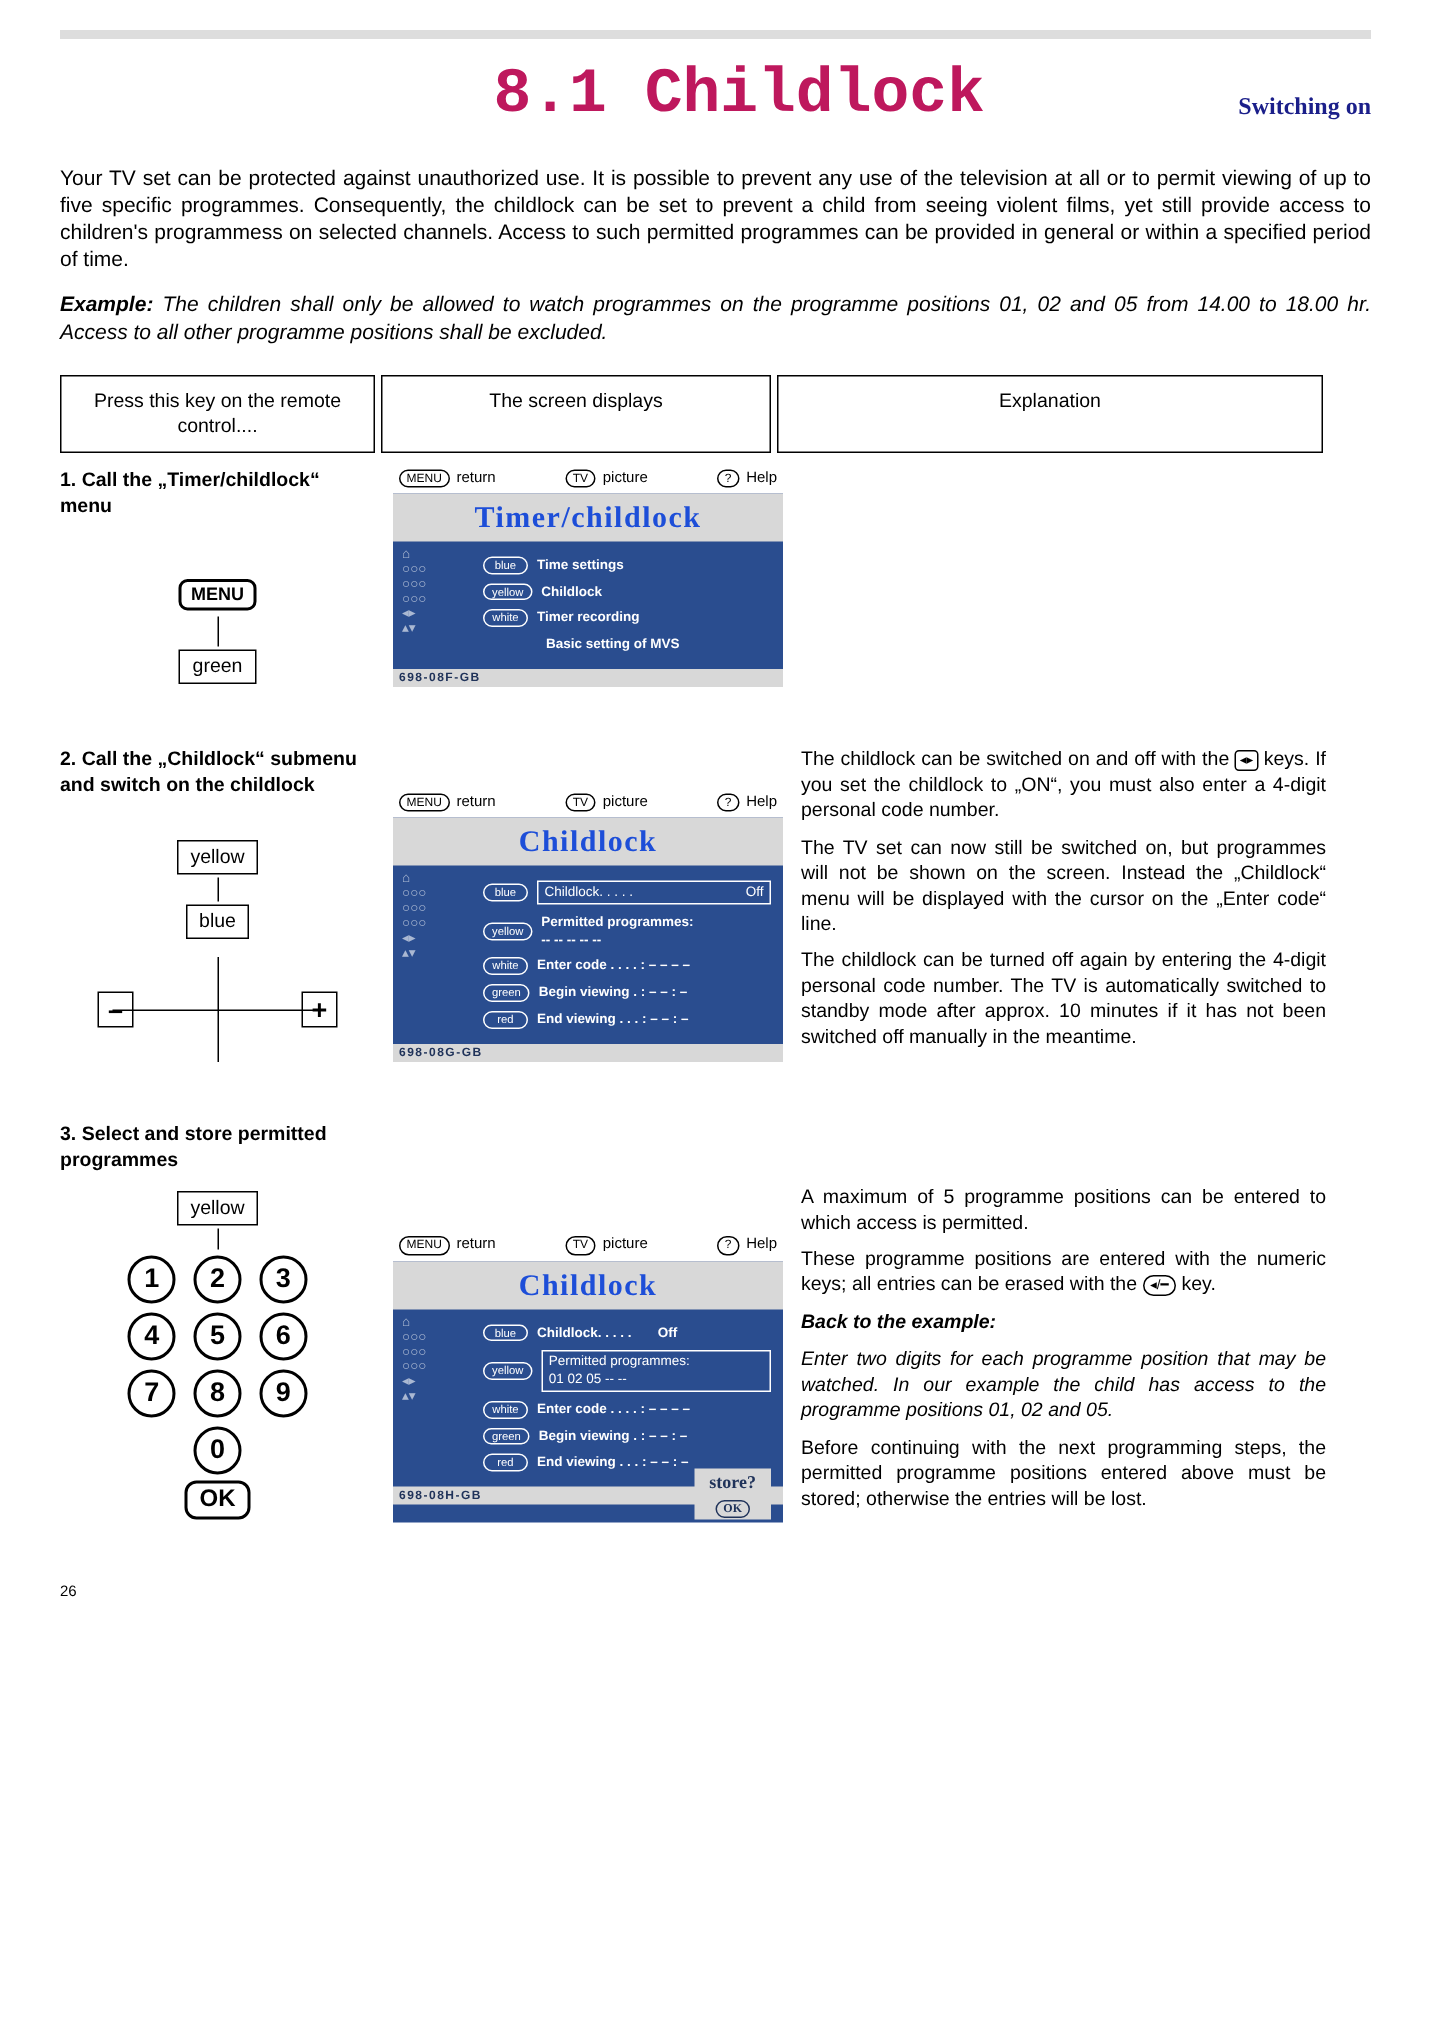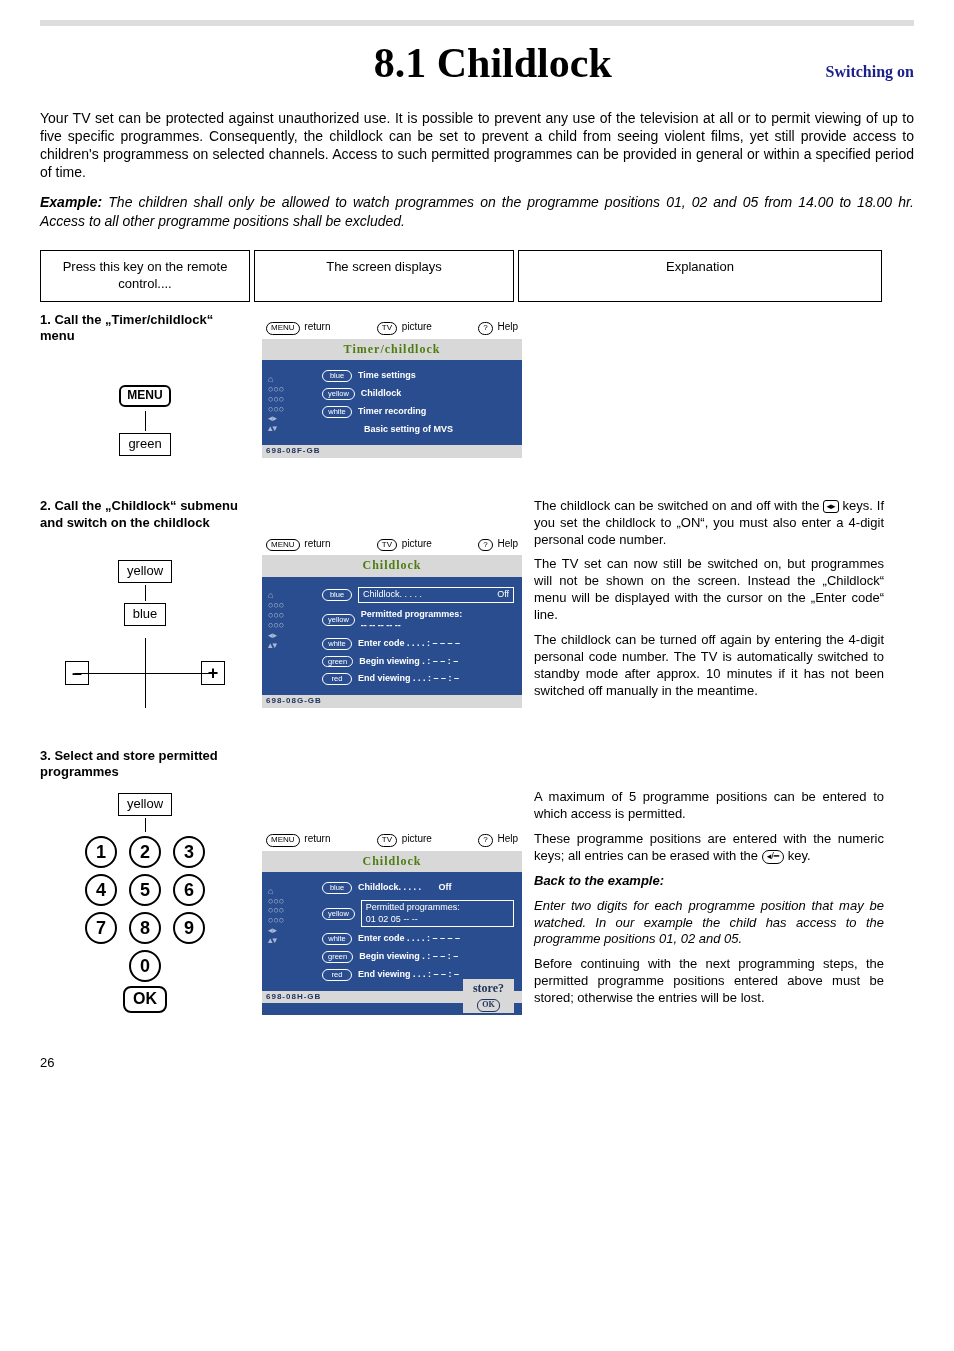--- a/index.html
+++ b/index.html
@@ -15,24 +15,24 @@
   }
   .title-bar {
     border-top: 6px solid #ddd;
     display: flex;
     justify-content: space-between;
     align-items: flex-end;
     padding-top: 10px;
     margin-bottom: 18px;
   }
   .title {
-    font-family: Liberation Serif, serif;
+    font-family: Liberation Mono, monospace;
     font-size: 42px;
     font-weight: bold;
-    color: #000000;
+    color: #be185d;
     flex-grow: 1;
     text-align: center;
   }
   .subtitle {
     font-family: "Times New Roman", serif;
     font-weight: bold;
     color: #1b1f8a;
     font-size: 16px;
     padding-bottom: 8px;
   }
@@ -90,24 +90,24 @@
   }
   .osd {
     background: #2a4d8f;
     color: #fff;
     padding: 10px 8px 18px 8px;
     position: relative;
     font-size: 10px;
   }
   .osd-header {
     background: #d8d8d8;
-    color: #4d7c0f;
+    color: #1d4ed8;
     font-family: "Times New Roman", serif;
     font-weight: bold;
-    font-size: 12px;
+    font-size: 20px;
     text-align: center;
     padding: 3px 4px;
     margin: -10px -8px 10px -8px;
     letter-spacing: 1px;
   }
   .osd-row {
     display: flex;
     align-items: center;
     margin: 6px 0;
     gap: 6px;
@@ -246,21 +246,21 @@
   }
   .clear-inline {
     display: inline-block;
     border: 1px solid #000;
     border-radius: 8px;
     font-size: 9px;
     padding: 0 4px;
     vertical-align: 1px;
   }
 
-  .page-num { margin-top: 40px; font-size: 13px; }
+  .page-num { margin-top: 40px; font-size: 10px; }
   .bte { font-weight: bold; font-style: italic; }
   .ital { font-style: italic; }
   .space-l { height:4px;}
   .remote-g { line-height:1.1;}
 </style>
 </head>
 <body>
 
 <div class="title-bar">
   <div style="width:120px"></div>

